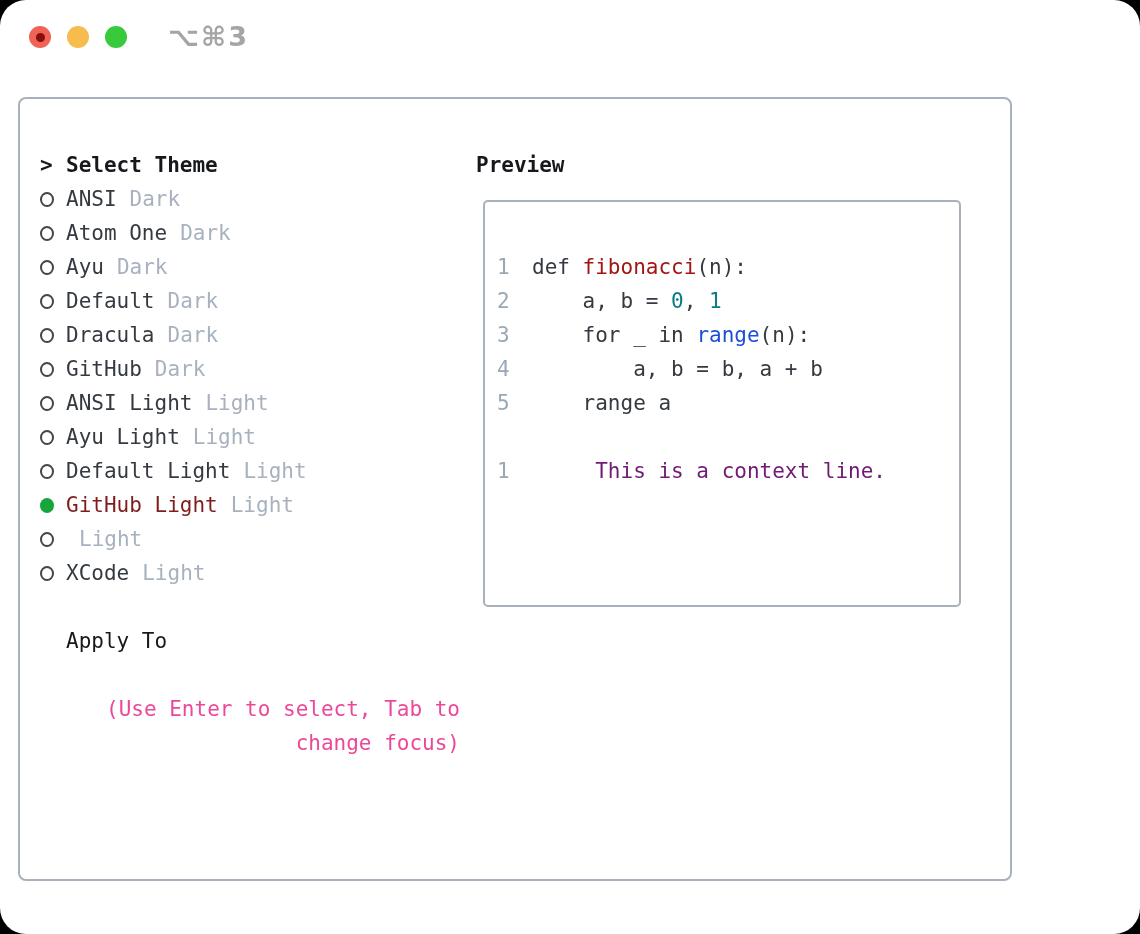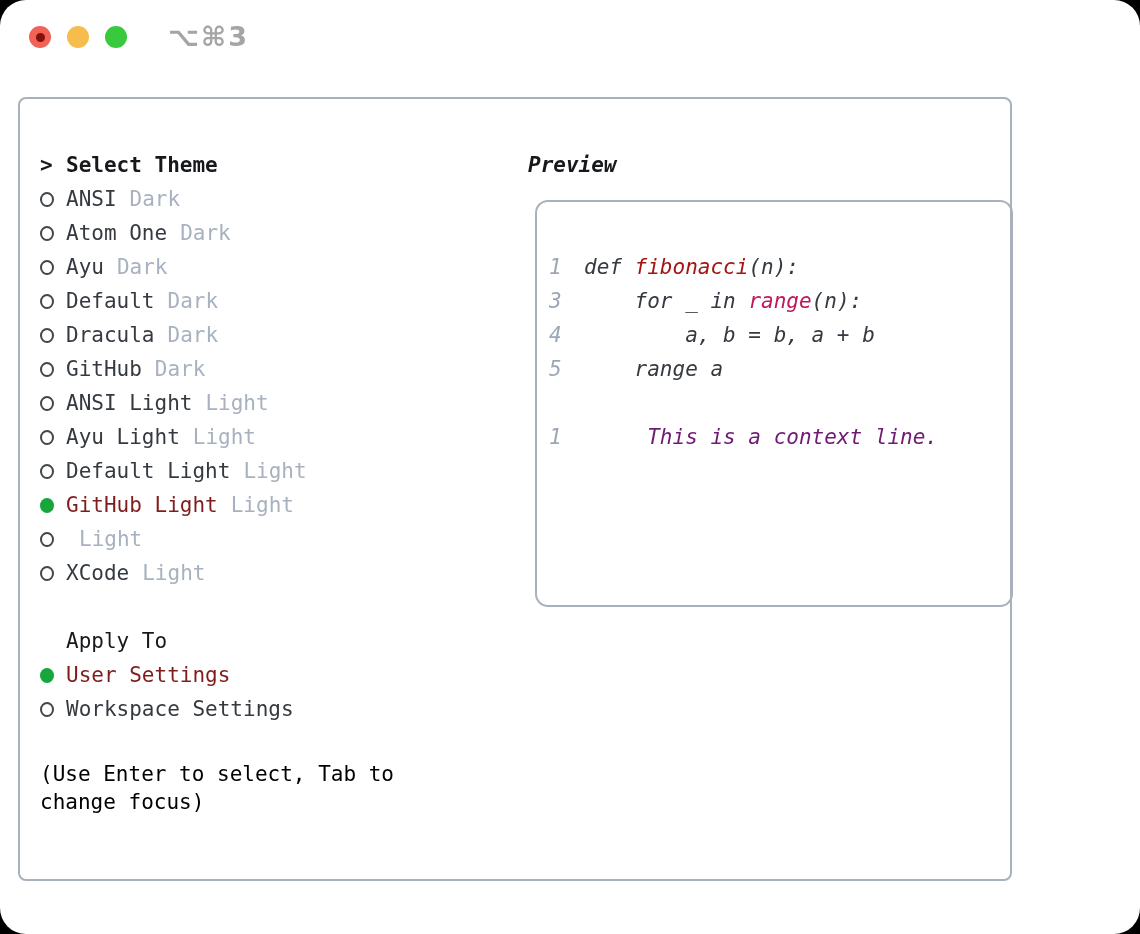--- a/index.html
+++ b/index.html
@@ -21,44 +21,44 @@
     position:absolute;left:168px;top:21px;font-size:27px;font-weight:bold;
     color:#a5a5a5;letter-spacing:2px;font-family:"DejaVu Sans",sans-serif;
   }
   
   .panel{
     position:absolute;left:18px;top:97px;width:994px;height:784px;
     box-sizing:border-box;border:2px solid #a9b1bc;border-radius:8px;
     font-size:21px;color:#353a41;
   }
   .left-col{position:absolute;left:20px;top:49px;}
-  .right-col{position:absolute;left:508px;top:49px;font-style:italic;}
+  .right-col{position:absolute;left:456px;top:49px;}
   .row{height:34px;line-height:34px;display:flex;align-items:center;white-space:pre;}
   .spacer{height:34px;}
   .bullet{width:14px;height:34px;margin-right:12px;flex:none;display:flex;align-items:center;justify-content:center;}
   .prefix{font-weight:bold;color:#16181b;justify-content:flex-start;}
   .circ{width:11px;height:11px;border:2px solid #42474b;border-radius:50%;box-sizing:content-box;}
   .circ.sel{width:15px;height:15px;border:none;background:#16a63c;}
   .h{font-weight:bold;color:#16181b;}
   .apply-h{color:#16181b;}
   .name{color:#353a41;}
   .name.sel{color:#7f1d1d;}
   .variant{color:#a8b1bf;margin-left:13px;}
-  .hint{color:#000000;width:420px;line-height:28px;}
+  .hint{color:#ec4899;width:420px;line-height:34px;text-align:right;}
   
   .preview-box{
     box-sizing:border-box;width:478px;height:407px;margin-left:7px;margin-top:18px;
-    border:2px solid #a9b1bc;border-radius:13px;padding:48px 0 0 12px;overflow:hidden;
+    border:2px solid #a9b1bc;border-radius:5px;padding:48px 0 0 12px;overflow:hidden;
   }
   .code-line{height:34px;line-height:34px;white-space:pre;}
   .ln{display:inline-block;width:14px;margin-right:21px;color:#9ca7b6;}
   .d{color:#353a41;}
   .fn{color:#a31512;}
   .nm{color:#0b7c84;}
-  .bi{color:#be185d;}
+  .bi{color:#1d4ed8;}
   .ctx{color:#701a75;}
   .del{color:#c43325;}
   .add{color:#12c52a;}
 </style>
 </head>
 <body>
 
 <div class="window">
 
   <div class="titlebar">
@@ -93,37 +93,34 @@
           <div class="row"><span class="bullet"><span class="circ"></span></span><span class="name">XCode</span><span class="variant">Light</span></div>
         </div>
 
       <div class="spacer"></div>
 
       <div class="row">
         <span class="bullet"></span>
         <span class="apply-h">Apply To</span>
       </div>
 
-      <div id="apply-list">
-          <div class="row"><span class="bullet"><span class="circ sel"></span></span><span class="name sel">User Settings</span></div>
-          <div class="row"><span class="bullet"><span class="circ"></span></span><span class="name">Workspace Settings</span></div>
-        </div>
 
       <div class="spacer"></div>
 
       <div class="hint">(Use Enter to select, Tab to change focus)</div>
     </div>
 
     <div class="right-col">
       <div class="row">
         <span class="h">Preview</span>
       </div>
       <div class="preview-box">
         <div id="code">
             <div class="code-line"><span class="ln">1</span><span class="d">def </span><span class="fn">fibonacci</span><span class="d">(n):</span></div>
+            <div class="code-line"><span class="ln">2</span><span class="d">    a, b = </span><span class="nm">0</span><span class="d">, </span><span class="nm">1</span></div>
             <div class="code-line"><span class="ln">3</span><span class="d">    for _ in </span><span class="bi">range</span><span class="d">(n):</span></div>
             <div class="code-line"><span class="ln">4</span><span class="d">        a, b = b, a + b</span></div>
             <div class="code-line"><span class="ln">5</span><span class="d">    range a</span></div>
             <div class="code-line"><span class="ln"></span></div>
             <div class="code-line"><span class="ln">1</span><span class="ctx">     This is a context line.</span></div>
           </div>
       </div>
     </div>
 
   </div>

